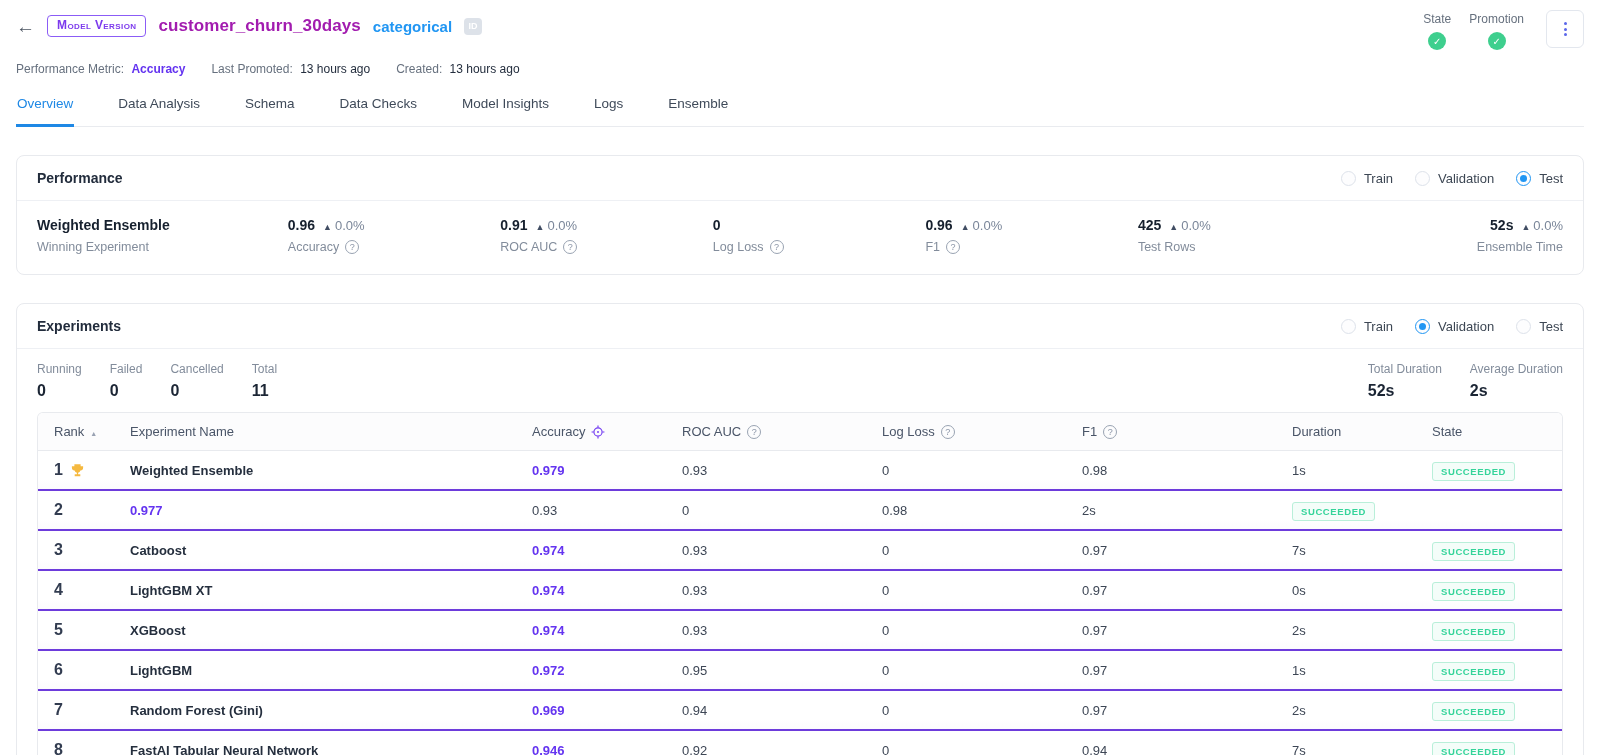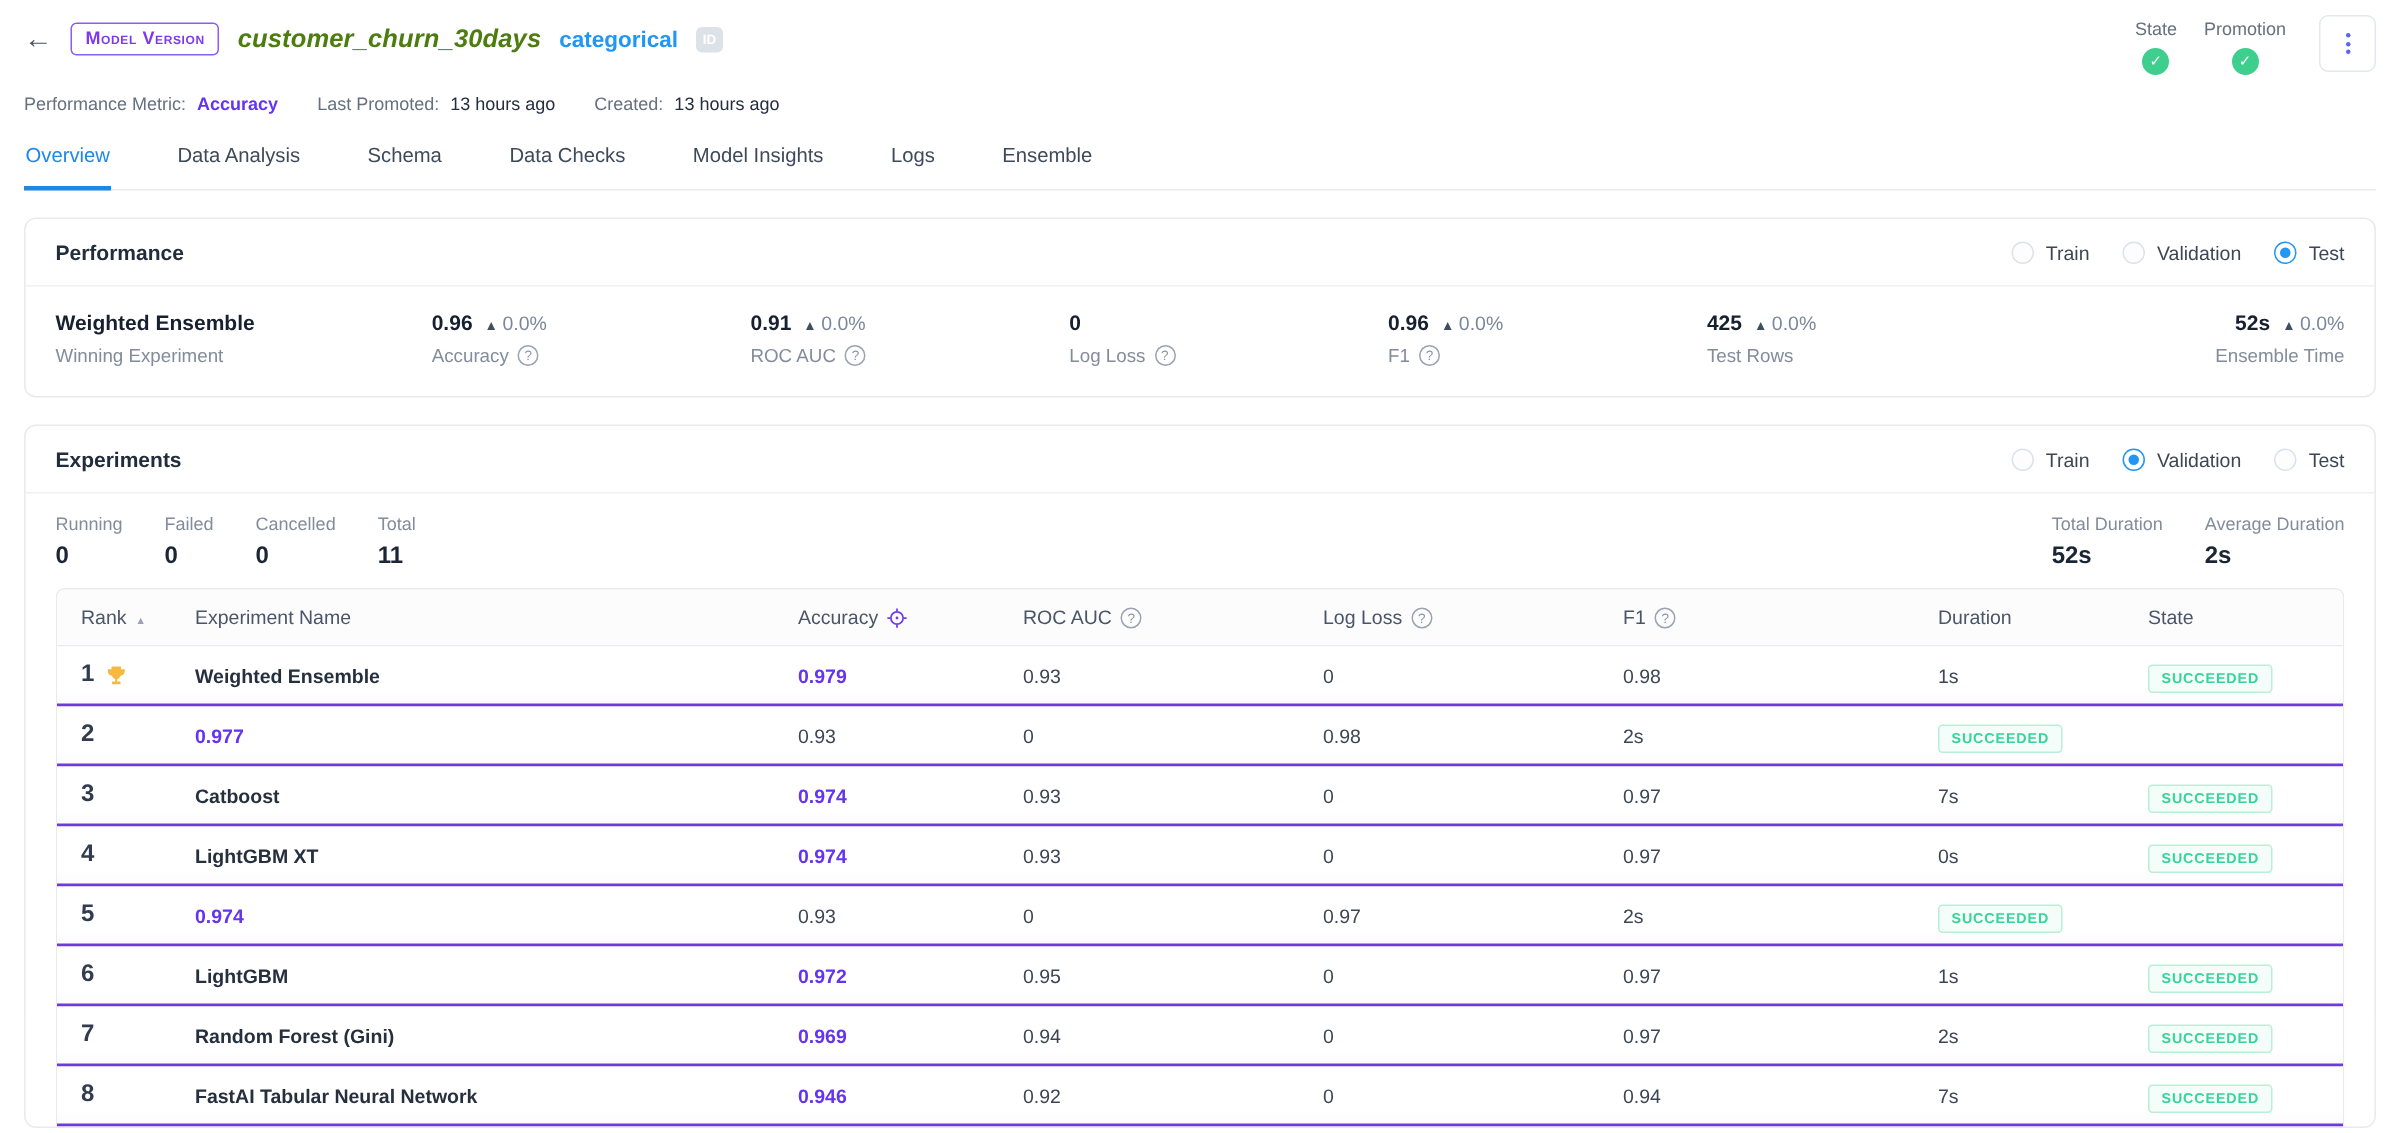--- a/index.html
+++ b/index.html
@@ -6,21 +6,21 @@
   html,body { width:1600px; height:755px; overflow:hidden; background:#fff;
     font-family:"Liberation Sans","DejaVu Sans",sans-serif; color:#232d3d; }
   .page { padding:0 16px; }
 
   
   .top { display:flex; justify-content:space-between; align-items:flex-start; padding-top:10px; }
   .top-left { display:flex; align-items:center; gap:12px; height:32px; }
   .back { font-size:19px; color:#4a5360; cursor:pointer; line-height:1; }
   .mv-badge { border:1px solid #8b5cf6; color:#7c3aed; font-variant:small-caps; letter-spacing:.4px;
     font-size:12px; font-weight:700; padding:2px 9px 3px; border-radius:4px; line-height:1.2; }
-  .title { font-size:17px; font-weight:700; color:#4d7c0f; letter-spacing:.1px;font-style:italic; }
+  .title { font-size:17px; font-weight:700; color:#a21caf; letter-spacing:.1px; }
   .subtitle { font-size:15px; font-weight:700; color:#2196f3; }
   .id-chip { background:#dde2e9; color:#fff; font-size:9px; font-weight:700; border-radius:4px;
     width:18px; height:17px; display:inline-flex; align-items:center; justify-content:center; cursor:pointer; }
   .top-right { display:flex; align-items:flex-start; gap:22px; }
   .status-group { display:flex; gap:18px; margin-top:2px; }
   .status-item { display:flex; flex-direction:column; align-items:center; gap:6px; }
   .status-label { font-size:12px; color:#66707e; }
   .check-circle { width:18px; height:18px; border-radius:50%; background:#3ecf8e; color:#fff;
     font-size:10px; display:flex; align-items:center; justify-content:center; font-weight:700; }
   .kebab { width:38px; height:38px; border:1px solid #e3e7ee; background:#fff; border-radius:6px;
@@ -33,21 +33,21 @@
   .meta-label { color:#66707e; }
   .meta-value { color:#242e3e; margin-left:4px; }
   .meta-value.purple { color:#6434f0; font-weight:700; cursor:pointer; }
 
   
   .tabs { display:flex; gap:43px; margin-top:16px; border-bottom:1px solid #e9ebef; }
   .tab { font-size:13.5px; color:#3f4a59; padding:4px 1px 13px; cursor:pointer; margin-bottom:-1px; }
   .tab.active { color:#1e88e5; border-bottom:3px solid #1e88e5; }
 
   
-  .panel { border:1px solid #e8eaee; border-radius:8px; margin-top:18px; background:#fff; }
+  .panel { border:1px solid #e8eaee; border-radius:8px; margin-top:28px; background:#fff; }
   .panel-head { display:flex; justify-content:space-between; align-items:center;
     padding:14px 20px; border-bottom:1px solid #eef0f4; }
   .panel-title { font-size:14px; font-weight:700; color:#222c3c; }
 
   .radio-group { display:flex; gap:22px; align-items:center; }
   .radio { display:flex; gap:8px; align-items:center; font-size:13px; color:#3d4754; cursor:pointer; }
   .radio-circle { width:15px; height:15px; border-radius:50%; border:1px solid #dde2ea; background:#fdfdfe; position:relative; }
   .radio.active .radio-circle { border-color:#2196f3; }
   .radio.active .radio-circle::after { content:""; position:absolute; inset:3px; border-radius:50%; background:#2196f3; }
 
@@ -421,20 +421,21 @@
           <div class="td">0s</div>
           <div class="td">
             <span class="state-badge">SUCCEEDED</span>
           </div>
         </div>
           <div class="tr">
           <div class="td td-rank">
             <span class="rank">5</span>
 
           </div>
+          <div class="td td-name">XGBoost</div>
           <div class="td td-acc">0.974</div>
           <div class="td">0.93</div>
           <div class="td">0</div>
           <div class="td">0.97</div>
           <div class="td">2s</div>
           <div class="td">
             <span class="state-badge">SUCCEEDED</span>
           </div>
         </div>
           <div class="tr">

